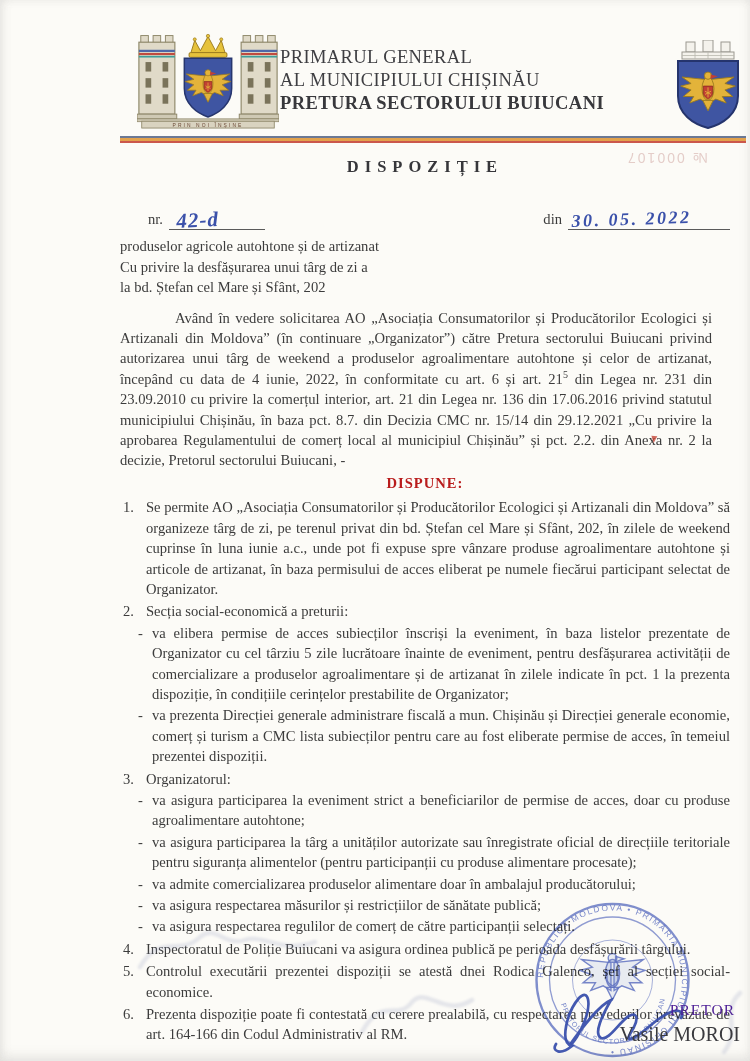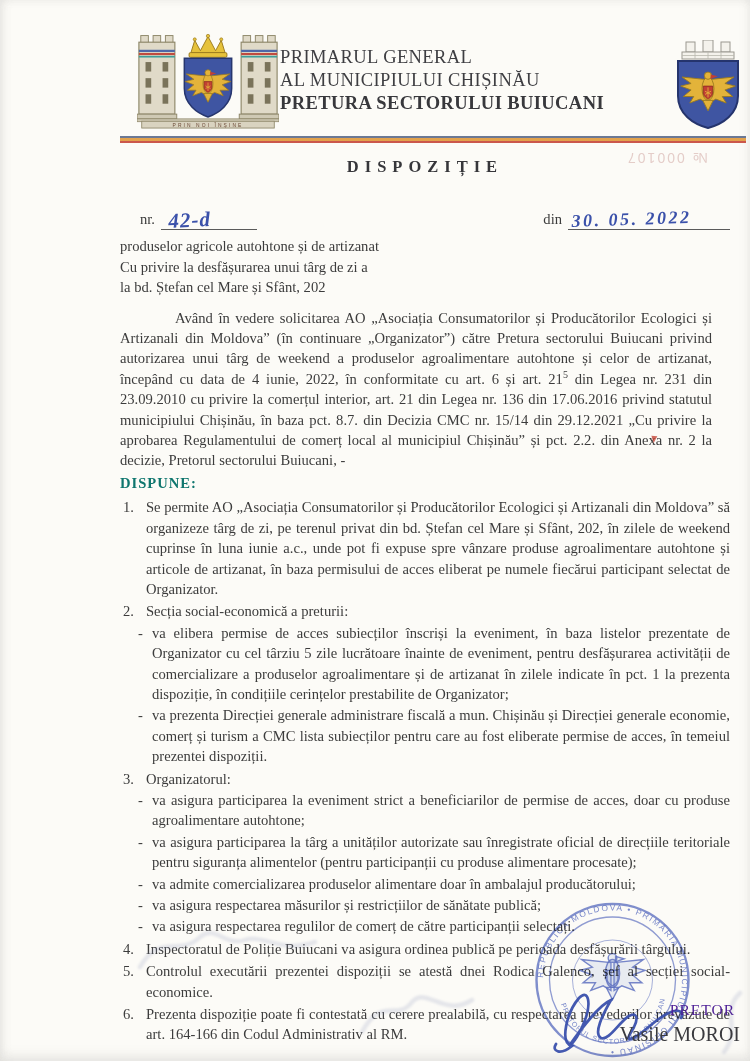--- a/index.html
+++ b/index.html
@@ -17,35 +17,35 @@
   .header-titles .t.bold { font-weight:bold; color:#38383c; }
   .tricolor { position:absolute; left:120px; top:136px; width:626px; height:7px;
     background:linear-gradient(#5f6d8c 0 34%, #e09a3e 34% 67%, #c7493d 67% 100%); opacity:.92; }
   .serial { position:absolute; right:42px; top:150px; transform:rotate(180deg);
     font-family:"Liberation Sans", sans-serif; font-size:14px; letter-spacing:2px;
     color:rgba(196,140,136,.42); }
   
   .content { position:absolute; left:120px; top:157px; width:610px; font-size:14.6px; line-height:20.4px; }
   .doc-title { text-align:center; font-weight:bold; font-size:16.5px; letter-spacing:6px; color:#36363a; margin-bottom:13px; }
   .nrdin { display:flex; align-items:flex-end; height:40px; margin-bottom:6px; }
-  .nr-group { display:flex; align-items:flex-end; margin-left:20px; }
+  .nr-group { display:flex; align-items:flex-end; margin-left:28px; }
   .din-group { display:flex; margin-left:auto; }
   .fld-label { padding-bottom:1px; }
   .u-line { border-bottom:1.3px solid #5a5a5a; position:relative; }
   .u-nr { width:96px; margin-left:6px; }
   .u-din { width:162px; margin-left:6px; }
   .hand { position:absolute; left:8px; bottom:-2px; color:#3b51aa;
     font-style:italic; font-weight:bold; white-space:nowrap;
     transform:rotate(-3deg); transform-origin:left bottom; }
   .hand.nr-v { font-size:21px; letter-spacing:1px; }
   .hand.din-v { font-size:18px; letter-spacing:2.5px; transform:rotate(-2deg); left:4px; }
   .subject { margin-top:6px; width:330px; }
   .preamble { margin:10px 18px 0 0; text-align:justify; text-indent:55px; }
   .preamble sup { font-size:10px; line-height:0; }
-  .dispune-heading { text-align:left; font-weight:bold; letter-spacing:1px; margin:2px 0 4px 0; color:#0f766e; }
+  .dispune-heading { text-align:center; font-weight:bold; letter-spacing:1px; margin:2px 0 4px 0; color:#b91c1c; }
   .li { position:relative; padding-left:26px; margin:2px 0; text-align:justify; }
   .li > .num { position:absolute; left:3px; top:0; }
   .sub { position:relative; padding-left:16px; margin:1px 0 1px -10px; text-align:justify; }
   .sub > .dash { position:absolute; left:2px; top:0; }
   
   .stamp { position:absolute; left:531px; top:901px; width:163px; height:160px; opacity:.93; mix-blend-mode:multiply; }
   .signature { position:absolute; left:538px; top:986px; width:175px; height:72px; }
   .pretor-title { position:absolute; right:15px; top:1001px; font-size:15.5px; letter-spacing:1px; color:#4c1d95; }
   .pretor-name { position:absolute; right:10px; top:1023px; font-size:20px; color:#3a3a3e; }
   .bleed { position:absolute; opacity:.2; filter:blur(1.1px); }

